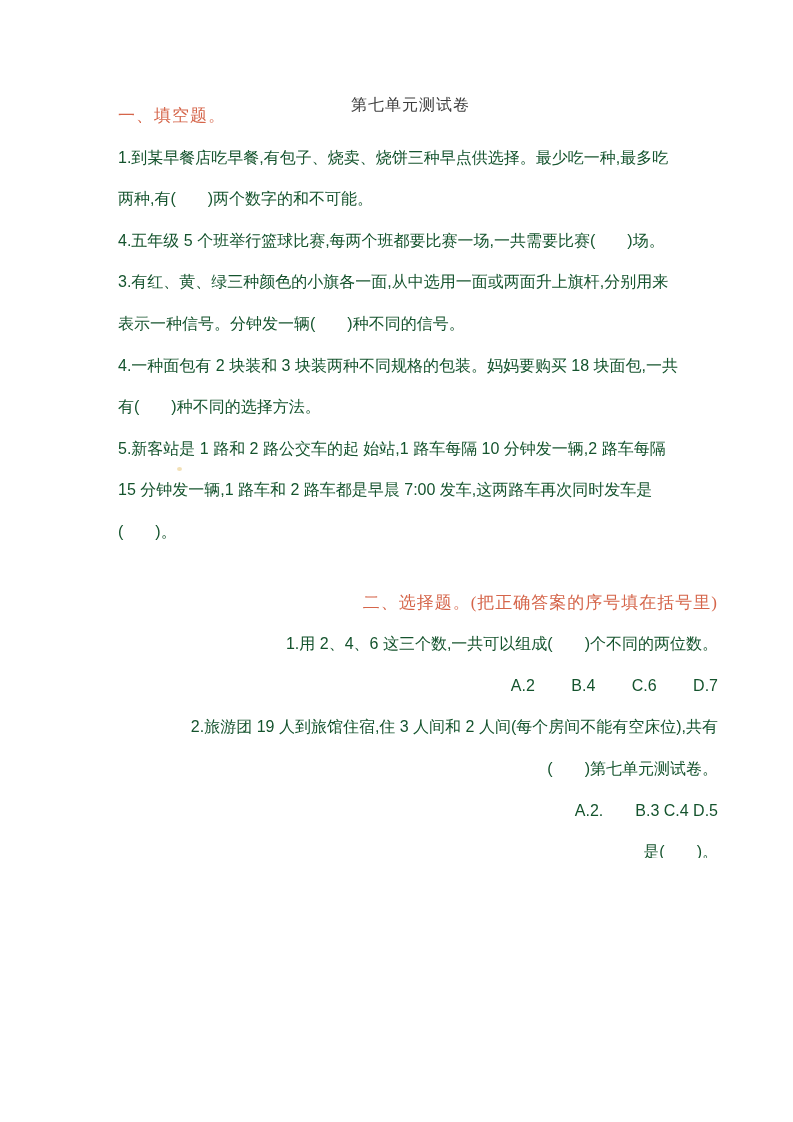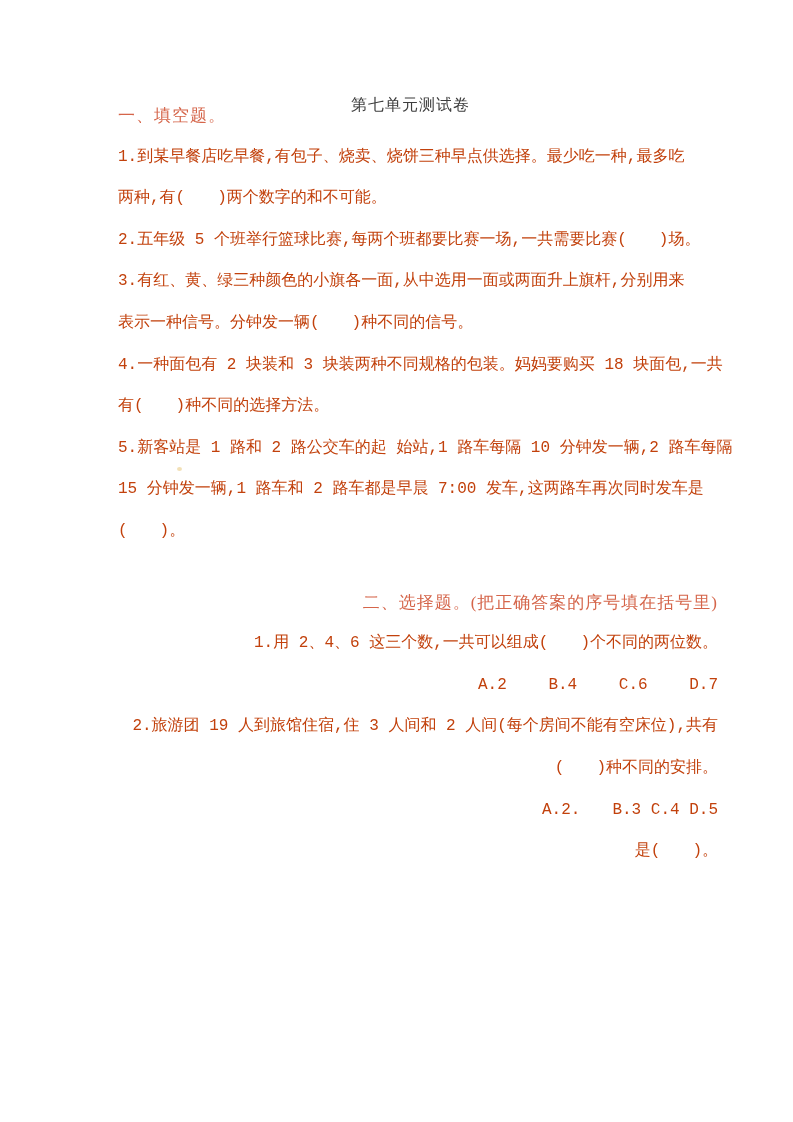--- a/index.html
+++ b/index.html
@@ -38,25 +38,25 @@
   .section-heading {
     font-family: "Liberation Serif", "DejaVu Serif", serif;
     font-size: 17px;
     line-height: 41.6px;
     height: 41.6px;
     color: #d5654a;
     letter-spacing: 1px;
     white-space: pre;
   }
   .line {
-    font-family: Liberation Mono, monospace;
+    font-family: Liberation Sans, sans-serif;
     font-size: 16px;
     line-height: 41.6px;
     height: 41.6px;
-    color: #c2410c;
+    color: #14532d;
     white-space: pre;
   }
   .section + .section {
     margin-top: 29px;
     text-align: right;
   }
   .scan-artifact {
     position: absolute;
     left: 177px;
     top: 467px;
@@ -72,36 +72,36 @@
 <div class="page">
 
   <div class="doc-title">第七单元测试卷</div>
 
   <div class="content">
 
     <div class="section">
       <div class="section-heading">一、填空题。</div>
       <div class="line">1.到某早餐店吃早餐,有包子、烧卖、烧饼三种早点供选择。最少吃一种,最多吃</div>
       <div class="line">两种,有(　　)两个数字的和不可能。</div>
-      <div class="line">2.五年级 5 个班举行篮球比赛,每两个班都要比赛一场,一共需要比赛(　　)场。</div>
+      <div class="line">4.五年级 5 个班举行篮球比赛,每两个班都要比赛一场,一共需要比赛(　　)场。</div>
       <div class="line">3.有红、黄、绿三种颜色的小旗各一面,从中选用一面或两面升上旗杆,分别用来</div>
       <div class="line">表示一种信号。分钟发一辆(　　)种不同的信号。</div>
       <div class="line">4.一种面包有 2 块装和 3 块装两种不同规格的包装。妈妈要购买 18 块面包,一共</div>
       <div class="line">有(　　)种不同的选择方法。</div>
       <div class="line">5.新客站是 1 路和 2 路公交车的起 始站,1 路车每隔 10 分钟发一辆,2 路车每隔</div>
       <div class="line">15 分钟发一辆,1 路车和 2 路车都是早晨 7:00 发车,这两路车再次同时发车是</div>
       <div class="line">(　　)。</div>
     </div>
 
     <div class="section">
       <div class="section-heading">二、选择题。(把正确答案的序号填在括号里)</div>
       <div class="line">1.用 2、4、6 这三个数,一共可以组成(　　)个不同的两位数。</div>
       <div class="line">A.2　　 B.4　　 C.6　　 D.7</div>
       <div class="line">2.旅游团 19 人到旅馆住宿,住 3 人间和 2 人间(每个房间不能有空床位),共有</div>
-      <div class="line">(　　)种不同的安排。</div>
+      <div class="line">(　　)第七单元测试卷。</div>
       <div class="line">A.2.　　B.3 C.4 D.5</div>
       <div class="line">是(　　)。</div>
       <div class="line">A.12　B.10　C.2 D.1</div>
     </div>
 
   </div>
 
   <div class="scan-artifact"></div>
 
 </div>

